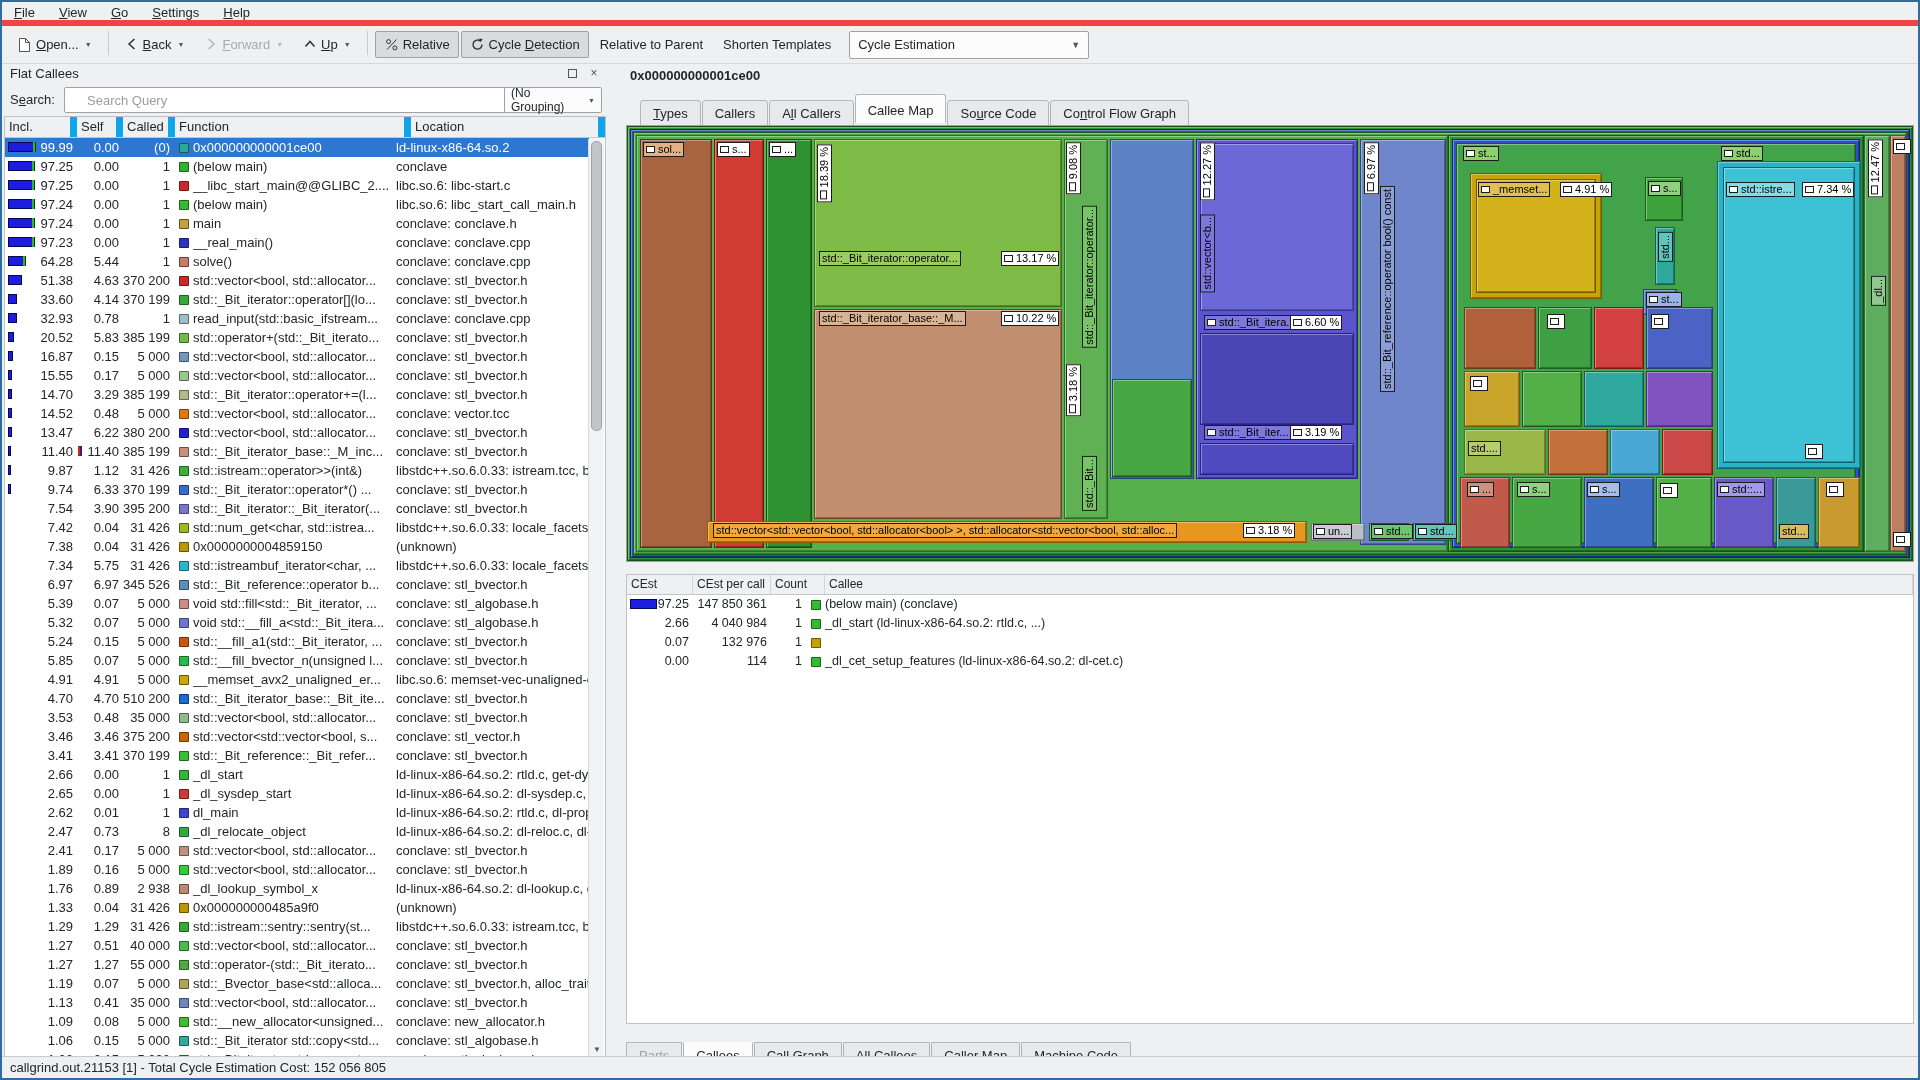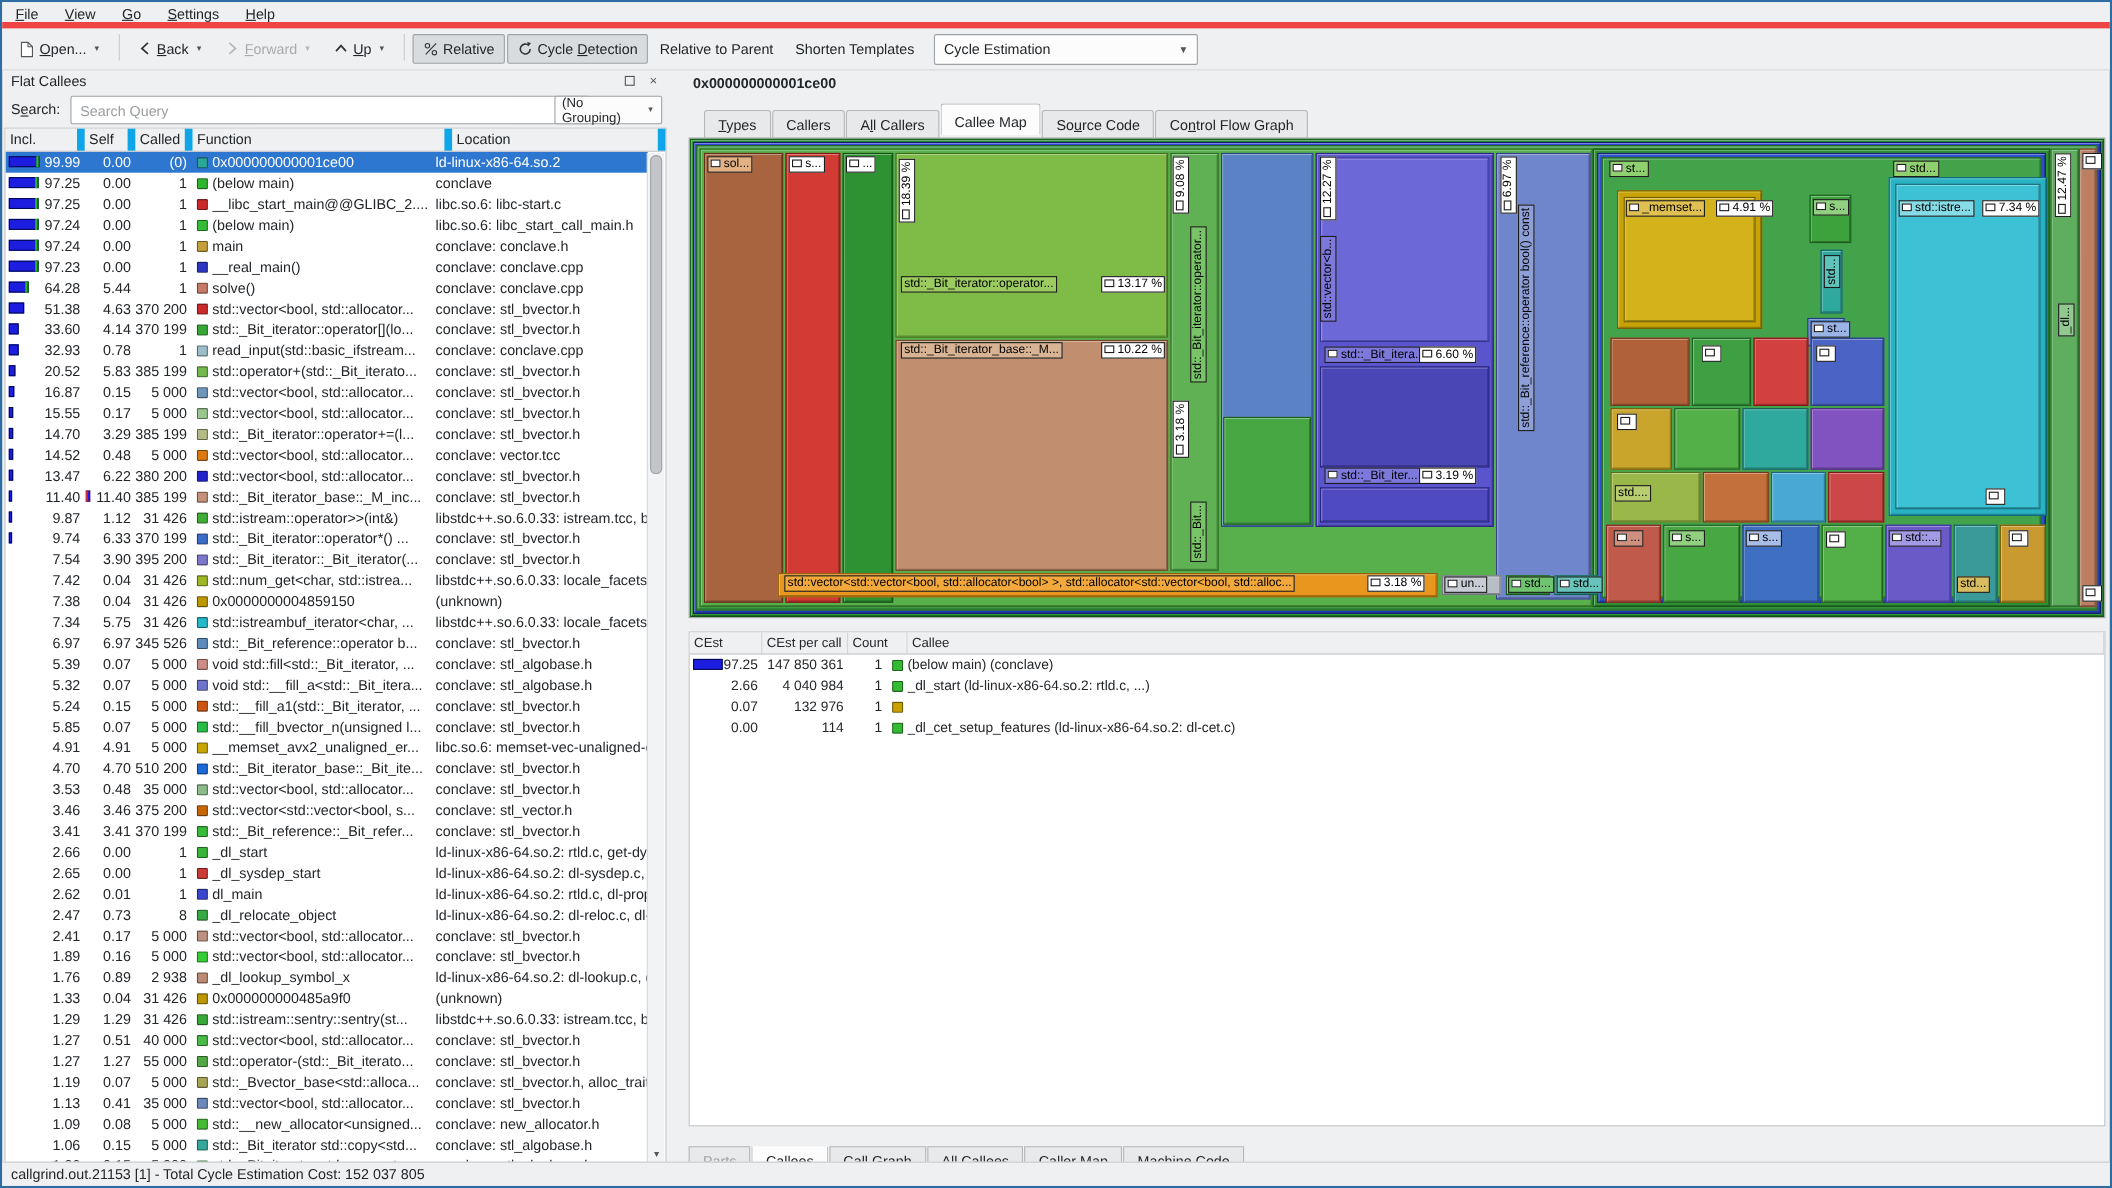--- a/index.html
+++ b/index.html
@@ -29,21 +29,21 @@
 
   
   #dock { position:absolute; left:2px; top:0; width:602px; height:994px; }
   #dock-title { position:absolute; left:0; top:0; width:100%; height:22px; padding:2px 6px; }
   .dock-icons { position:absolute; right:4px; top:2px; display:flex; gap:6px; }
   .dock-ic { width:16px; height:16px; text-align:center; line-height:14px; color:#555; font-size:12px; }
   .float-ic { display:inline-block; width:9px; height:9px; border:1px solid #555; margin-top:3px; }
   #search-row { position:absolute; left:0; top:22px; width:100%; height:28px; }
   #search-label { position:absolute; left:6px; top:6px; }
   #search-label u { text-decoration:underline; }
-  #search-input { position:absolute; left:60px; top:1px; width:472px; height:26px; border:1px solid #9fa2a5; border-radius:2px; background:#fff; padding:0 8px; font:13px "Liberation Sans",sans-serif; color:#232629; }
+  #search-input { position:absolute; left:60px; top:1px; width:472px; height:26px; border:1px solid #9fa2a5; border-radius:2px; background:#fff; padding:0 22px; font:13px "Liberation Sans",sans-serif; color:#232629; }
   #search-input::placeholder { color:#9a9da0; }
   #grouping { position:absolute; left:500px; top:1px; width:98px; height:26px; border:1px solid #9fa2a5; border-radius:2px; background:#fcfcfc; display:flex; align-items:center; justify-content:space-between; padding:0 6px; font-size:12px; }
 
   
   #ftable { position:absolute; left:0; top:52px; width:602px; height:942px; background:#fff; border:1px solid #bfc1c3; }
   #fhead { display:flex; height:21px; background:#eff0f1; border-bottom:1px solid #c4c6c8; }
   .hc { padding:2px 4px; border-right:7px solid #0ea5e9; overflow:hidden; white-space:nowrap; }
   #fbody { position:absolute; left:0; top:21px; width:584px; height:919px; overflow:hidden; }
   .frow { display:flex; height:19px; line-height:19px; white-space:nowrap; }
   .frow.sel { background:#2d77d0; color:#fff; }
@@ -1006,16 +1006,16 @@
               <div class="k5">_dl_cet_setup_features (ld-linux-x86-64.so.2: dl-cet.c)</div>
             </div>
           </div>
       </div>
       <div id="bottabs"><div class="btab disabled">Parts</div><div class="btab active"><u>C</u>allees</div><div class="btab">Call Graph</div><div class="btab"><u>A</u>ll Callees</div><div class="btab">Caller Map</div><div class="btab"><u>M</u>achine Code</div></div>
     </div>
 
   </div>
 
   <div id="statusbar">
-    <span>callgrind.out.21153 [1] - Total Cycle Estimation Cost: 152 037 805</span>
+    <span>callgrind.out.21153 [1] - Total Cycle Estimation Cost: 152 056 805</span>
   </div>
 
 </div>
 
 </body></html>

